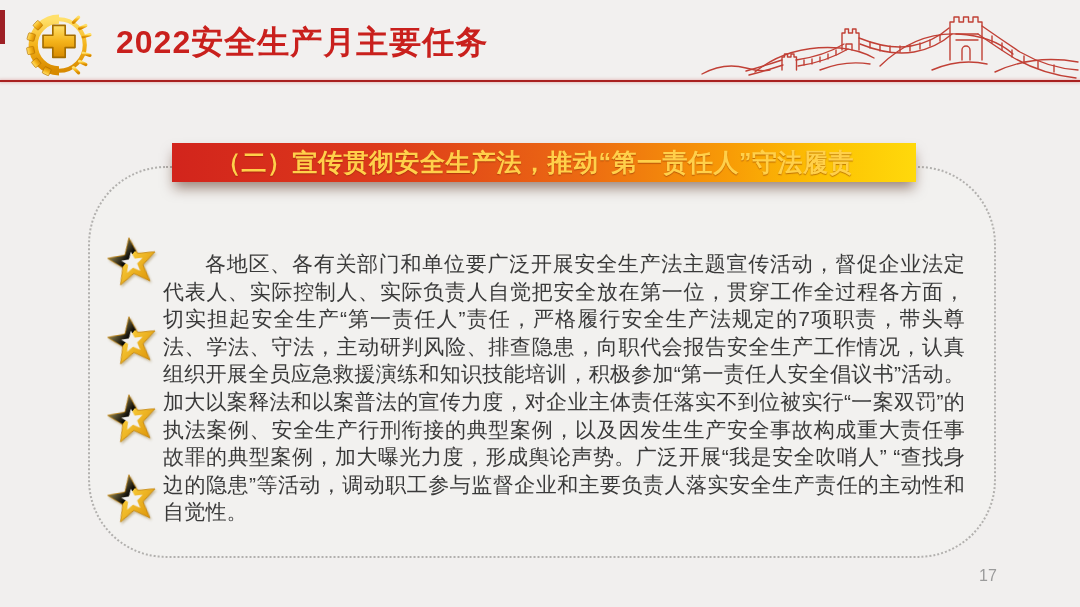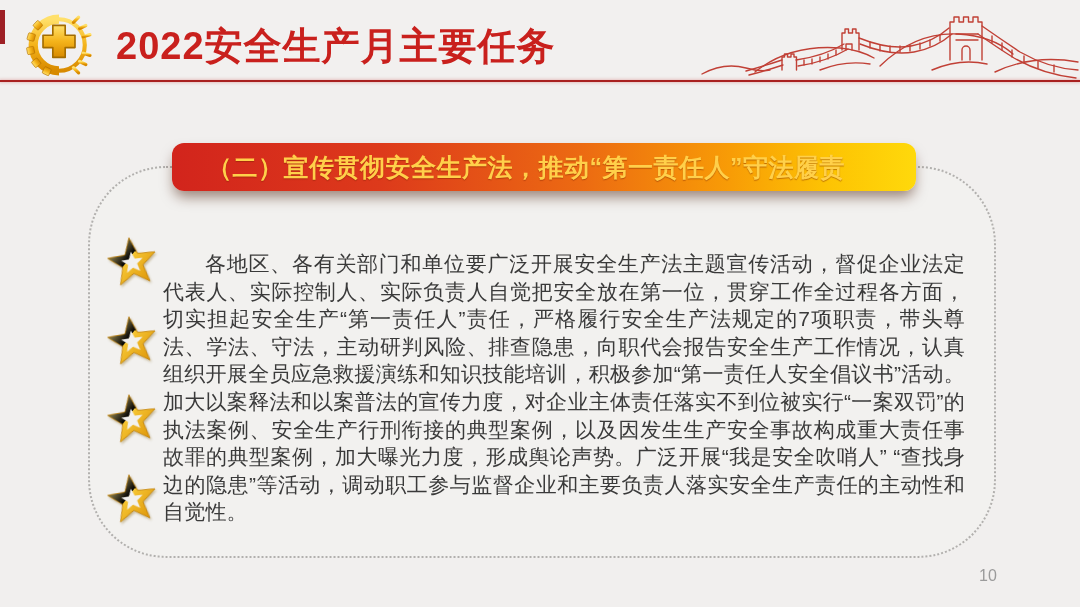--- a/index.html
+++ b/index.html
@@ -31,21 +31,21 @@
     position: absolute; left: 0; top: 10px;
     width: 5px; height: 34px;
     background: #9e2025;
   }
   .logo {
     position: absolute; left: 26px; top: 12px;
     width: 66px; height: 66px;
   }
   .page-title {
     position: absolute; left: 116px; top: 21px;
-    font-size: 38px; font-weight: 800;
+    font-size: 32px; font-weight: 800;
     letter-spacing: 1px;
     color: #c9201d;
     white-space: nowrap;
   }
   .greatwall {
     position: absolute; right: 0; top: 0;
     width: 380px; height: 80px;
   }
 
   
@@ -53,28 +53,28 @@
     position: absolute; left: 88px; top: 166px;
     width: 908px; height: 392px;
     border: 2px dotted #b2b0ae;
     border-radius: 78px;
     background: #f2f1ef;
   }
 
   
   .banner {
     position: absolute; left: 172px; top: 143px;
-    width: 744px; height: 48px;
-    border-radius: 12px;
+    width: 744px; height: 39px;
+    border-radius: 0;
     background: linear-gradient(90deg,
       #d2241c 0%, #dd3a1b 28%, #ec6a12 55%,
       #f89c06 75%, #fdc303 88%, #ffd90b 100%);
     box-shadow: 0 8px 13px -2px rgba(70,25,5,0.5);
     display: flex; align-items: center;
-    padding-left: 35px;
+    padding-left: 44px;
   }
   .banner-label {
     font-size: 25px; font-weight: 700;
     color: #ffd04a;
     letter-spacing: 0.5px;
     text-shadow: 0 1px 1px rgba(120,30,0,0.45);
     white-space: nowrap;
   }
 
   
@@ -216,15 +216,15 @@
     <polygon points="30,6 36.8,23.7 55.7,24.7 40.9,36.6 45.9,54.8 30,44.5 14.1,54.8 19.1,36.6 4.3,24.7 23.2,23.7" fill="url(#starGrad)" stroke="#c07d00" stroke-width="0.8"></polygon>
     <polygon points="30,20.9 33.1,28.8 41.6,29.3 34.9,34.6 37.2,42.8 30,38.2 22.9,42.8 25.1,34.6 18.4,29.3 26.9,28.8" fill="#f2f1ef"></polygon>
   </svg>
   <svg class="star star-4" viewBox="0 0 60 60">
     <polygon points="30,6 36.8,23.7 55.7,24.7 40.9,36.6 45.9,54.8 30,44.5 14.1,54.8 19.1,36.6 4.3,24.7 23.2,23.7" fill="url(#starGrad)" stroke="#c07d00" stroke-width="0.8"></polygon>
     <polygon points="30,20.9 33.1,28.8 41.6,29.3 34.9,34.6 37.2,42.8 30,38.2 22.9,42.8 25.1,34.6 18.4,29.3 26.9,28.8" fill="#f2f1ef"></polygon>
   </svg>
 
   <div class="paragraph">各地区、各有关部门和单位要广泛开展安全生产法主题宣传活动，督促企业法定代表人、实际控制人、实际负责人自觉把安全放在第一位，贯穿工作全过程各方面，切实担起安全生产“第一责任人”责任，严格履行安全生产法规定的7项职责，带头尊法、学法、守法，主动研判风险、排查隐患，向职代会报告安全生产工作情况，认真组织开展全员应急救援演练和知识技能培训，积极参加“第一责任人安全倡议书”活动。加大以案释法和以案普法的宣传力度，对企业主体责任落实不到位被实行“一案双罚”的执法案例、安全生产行刑衔接的典型案例，以及因发生生产安全事故构成重大责任事故罪的典型案例，加大曝光力度，形成舆论声势。广泛开展“我是安全吹哨人” “查找身边的隐患”等活动，调动职工参与监督企业和主要负责人落实安全生产责任的主动性和自觉性。</div>
 
-  <div class="page-number">10</div>
+  <div class="page-number">17</div>
 
 </div>
 
 </body></html>

